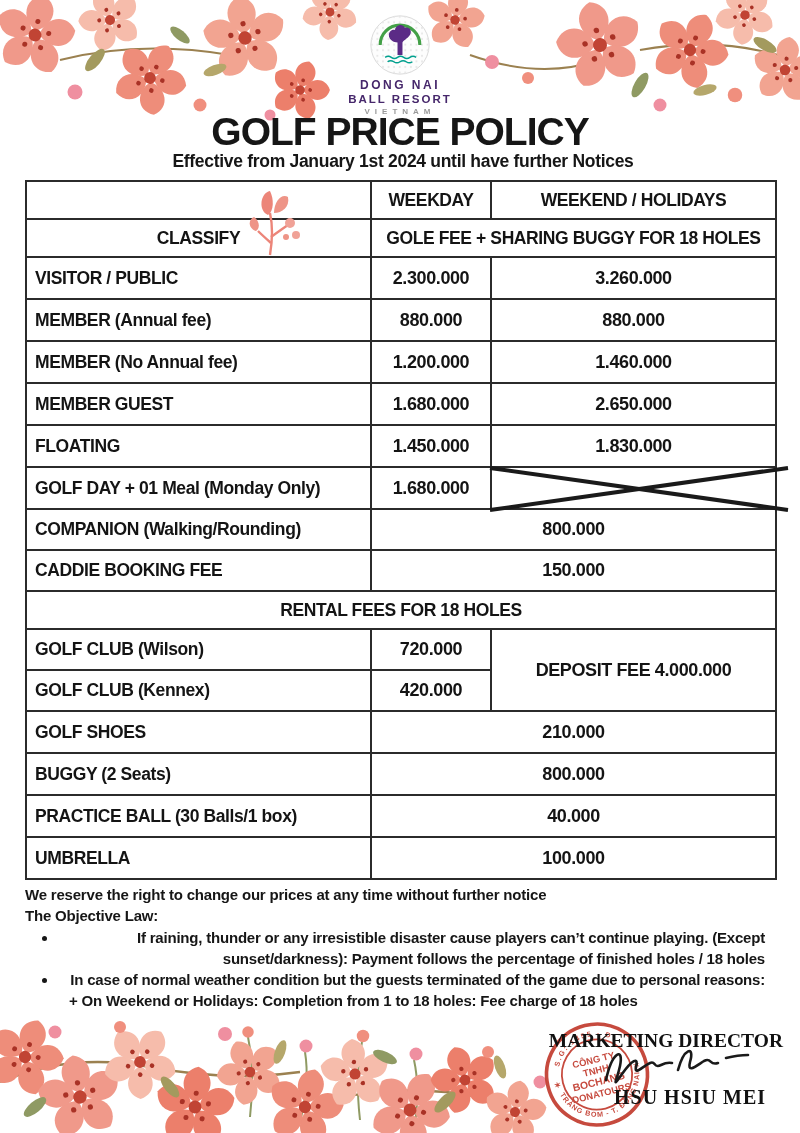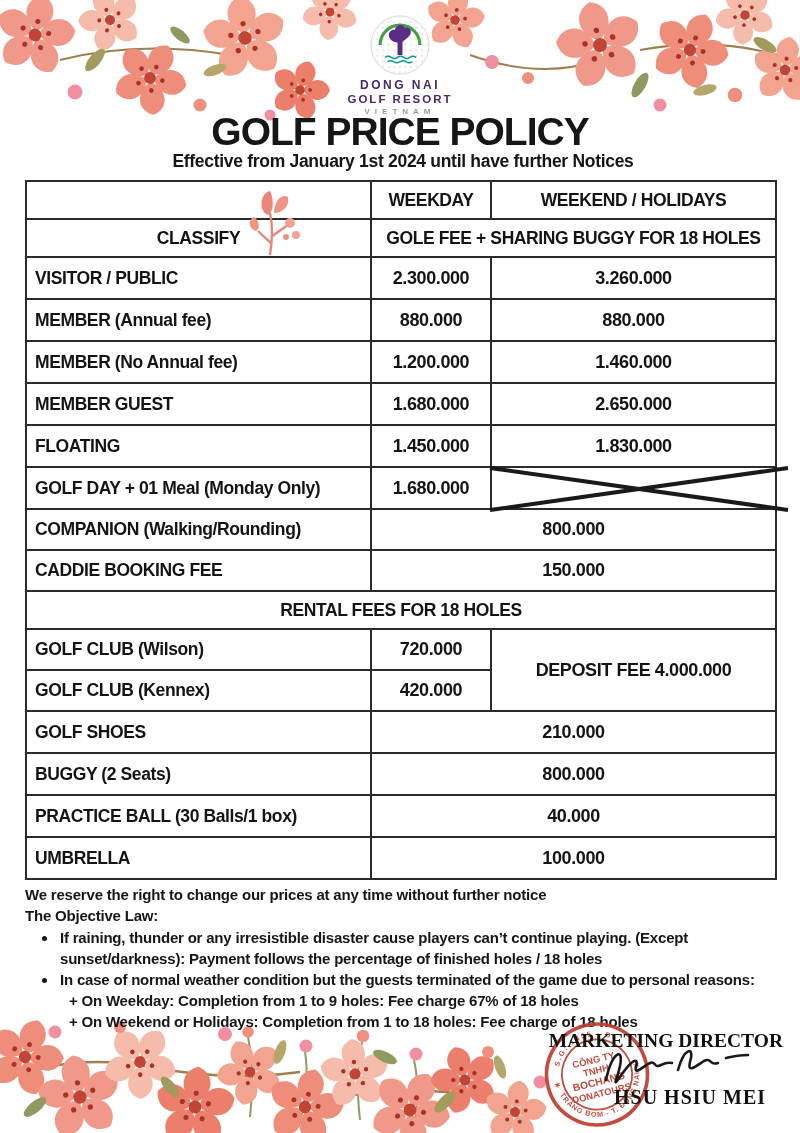--- a/index.html
+++ b/index.html
@@ -46,21 +46,21 @@
   td.xcell svg{position:absolute;left:-4px;top:-3px;}
 
   .sprig{position:absolute;left:215px;top:5px;z-index:3;pointer-events:none;}
 
   
   .notes{
     position:absolute;left:25px;top:884px;width:740px;z-index:2;
     font-size:15px;font-weight:bold;letter-spacing:-0.2px;line-height:21px;color:#161616;
   }
   .notes ul{margin:1px 0 0 0;padding-left:33px;}
-  .notes li{margin:0;padding-left:2px;}
+  .notes li{margin:0;padding-left:2px;text-align:right;}
   .notes .plus{margin-left:44px;}
   .stamp{position:absolute;left:534px;top:1016px;width:126px;height:117px;z-index:2;opacity:0.92;}
   .role{
     position:absolute;right:17px;top:1030px;z-index:4;
     font-family:"Liberation Serif", serif;font-weight:bold;font-size:19.5px;color:#111;
   }
   .signame{
     position:absolute;left:614px;top:1086px;z-index:4;
     font-family:"Liberation Serif", serif;font-weight:bold;font-size:20px;letter-spacing:1px;color:#111;
   }
@@ -140,21 +140,21 @@
     <g clip-path="url(#ballclip)">
       <path d="M18,50 A32,32 0 0 1 82,50" stroke="#43a047" stroke-width="5" fill="none"></path>
       <path d="M46,66 L46,46 C40,46 32,42 32,34 C32,28 38,24 42,26 C42,18 54,14 58,22 C66,20 70,28 66,34 C62,40 56,42 54,46 L54,66 Z" fill="#5b2b86"></path>
       <g stroke="#00a08e" stroke-width="2.4" fill="none">
         <path d="M26,70 q5,-3.5 10,0 t10,0 t10,0 t10,0 t10,0"></path>
         <path d="M30,77 q5,-3.5 10,0 t10,0 t10,0 t10,0"></path>
       </g>
     </g>
   </svg>
   <div class="l1">DONG NAI</div>
-  <div class="l2">GOLF RESORT</div>
+  <div class="l2">BALL RESORT</div>
   <div class="l3">VIETNAM</div>
 </div>
 
 <div class="title">GOLF PRICE POLICY</div>
 <div class="subtitle">Effective from January 1st 2024 until have further Notices</div>
 
 <div class="table-wrap">
   <svg class="sprig" width="64" height="72" viewBox="0 0 64 72">
     <g stroke="#ec8579" stroke-width="2.4" fill="none">
       <path d="M30,70 Q34,46 30,28"></path>
@@ -260,21 +260,20 @@
     </table>
 </div>
 
 <div class="notes">
   <div>We reserve the right to change our prices at any time without further notice</div>
   <div>The Objective Law:</div>
   <ul>
     <li>If raining, thunder or any irresistible disaster cause players can’t continue playing. (Except sunset/darkness): Payment follows the percentage of finished holes / 18 holes</li>
     <li>In case of normal weather condition but the guests terminated of the game due to personal reasons:</li>
   </ul>
-  <div class="plus">+ On Weekday: Completion from 1 to 9 holes: Fee charge 67% of 18 holes</div>
   <div class="plus">+ On Weekend or Holidays: Completion from 1 to 18 holes: Fee charge of 18 holes</div>
 </div>
 
 <svg id="flowers-bottom" class="flowers" width="800" height="121" viewBox="0 0 800 121">
   <g stroke="#8f9a63" stroke-width="2" fill="none">
     <path d="M250,105 Q255,60 248,25"></path>
     <path d="M300,110 Q310,70 305,40"></path>
     <path d="M360,108 Q355,65 362,30"></path>
     <path d="M415,112 Q420,75 414,48"></path>
   </g>

